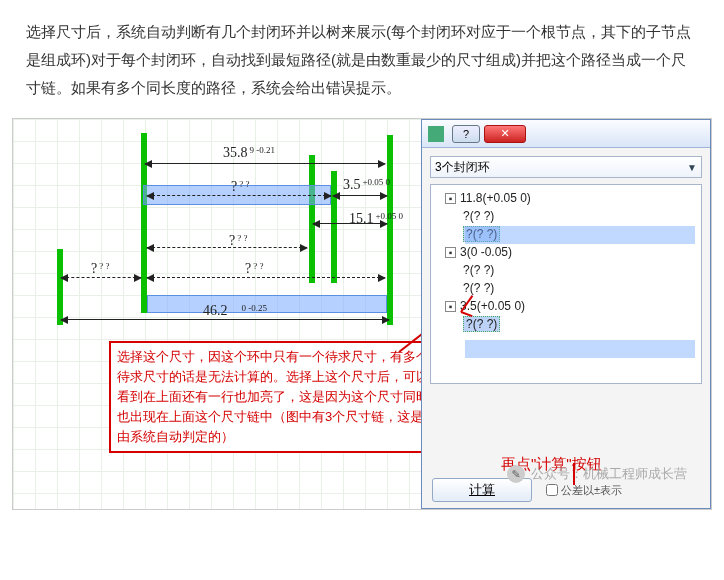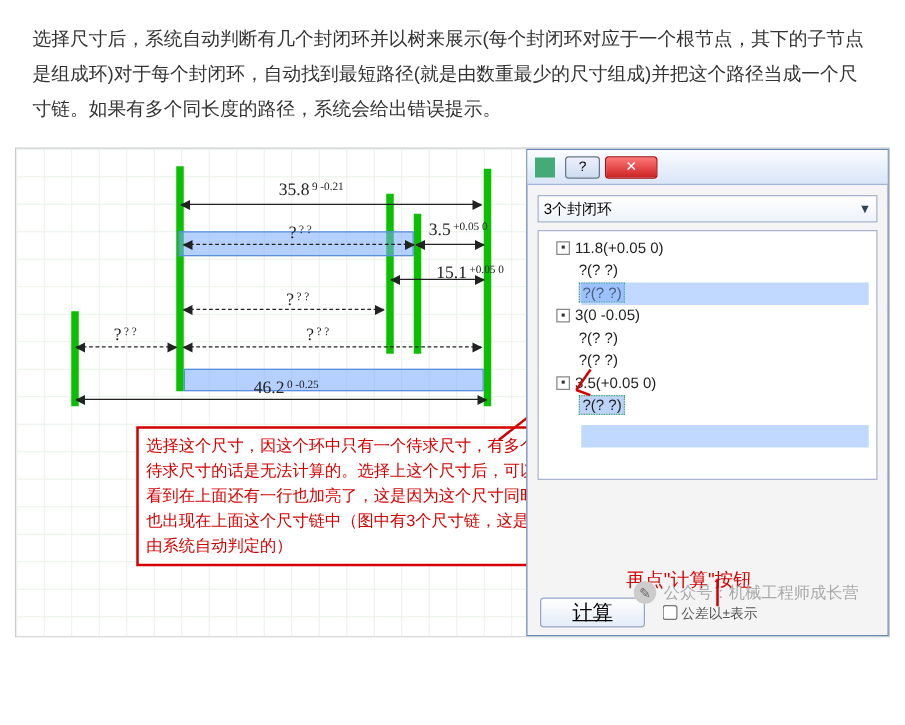--- a/index.html
+++ b/index.html
@@ -35,21 +35,21 @@
   .dropdown{width:100%;height:22px;border:1px solid #a7b6cd;background:linear-gradient(#fff,#eef3fb);display:flex;align-items:center;padding:0 4px;font-size:12px;justify-content:space-between;}
   .dropdown .chev{font-size:10px;color:#345;}
   .tree{border:1px solid #a7b6cd;background:#fff;margin-top:6px;height:200px;padding:4px 2px;font-size:12px;color:#222;overflow:hidden;position:relative;}
   .tn{display:flex;align-items:center;height:18px;white-space:nowrap;}
   .tn .tog{width:11px;height:11px;border:1px solid #888;margin-right:4px;font-size:10px;line-height:9px;text-align:center;color:#333;}
   .in1{padding-left:12px}.in2{padding-left:30px}
   .sel{background:#bcd3f7;border:1px dotted #4a6;display:inline-block;padding:0 2px;}
   .tree .hiline{position:absolute;left:34px;right:6px;height:18px;background:rgba(120,170,255,.45);}
   .hint{position:absolute;right:6px;bottom:88px;border:1px solid #caa85a;background:#ffffe1;padding:3px 6px;font-size:11px;color:#444;}
   .btnbar{position:absolute;left:0;right:0;bottom:6px;display:flex;align-items:center;padding:0 10px;gap:14px;}
-  .compute{width:84px;height:24px;border:1px solid #94a8c8;background:linear-gradient(#fff,#e3ecf8);font-size:16px;border-radius:3px;text-decoration:underline;}
+  .compute{width:100px;height:24px;border:1px solid #94a8c8;background:linear-gradient(#fff,#e3ecf8);font-size:13px;border-radius:3px;text-decoration:underline;}
   .chk{font-size:11px;color:#555;display:flex;align-items:center;gap:3px;}
   .chk input{width:12px;height:12px;}
   .watermark{position:absolute;right:24px;bottom:26px;font-size:13px;color:#aaa;display:flex;align-items:center;gap:6px;}
   .wm-badge{width:18px;height:18px;border-radius:50%;background:#ccc;display:flex;align-items:center;justify-content:center;font-size:11px;color:#666;}
 </style>
 </head>
 <body>
 
 <div class="intro">选择尺寸后，系统自动判断有几个封闭环并以树来展示(每个封闭环对应于一个根节点，其下的子节点是组成环)对于每个封闭环，自动找到最短路径(就是由数重最少的尺寸组成)并把这个路径当成一个尺寸链。如果有多个同长度的路径，系统会给出错误提示。</div>
 
@@ -88,21 +88,21 @@
 
     <div class="dim-dash" style="left:48px;top:158px;width:80px"></div>
     <div class="mark" style="left:78px;top:142px"><span>?</span><span style="display:inline-block;font-size:9px;line-height:8px;vertical-align:4px;margin-left:2px">?
 ?</span></div>
 
     <div class="dim-dash" style="left:134px;top:158px;width:238px"></div>
     <div class="mark" style="left:232px;top:142px"><span>?</span><span style="display:inline-block;font-size:9px;line-height:8px;vertical-align:4px;margin-left:2px">?
 ?</span></div>
 
     <div class="dim-solid" style="left:48px;top:200px;width:328px"></div>
-    <div class="mark" style="left:190px;top:184px"><span>46.2</span><span style="display:inline-block;font-size:9px;line-height:8px;vertical-align:4px;margin-left:2px">0
+    <div class="mark" style="left:190px;top:184px"><span>46.2</span><span style="display:inline-block;font-size:9px;line-height:8px;vertical-align:4px;margin-left:14px">0
 -0.25</span></div>
 
     <div class="callout" style="left:56px;top:222px;width:330px">选择这个尺寸，因这个环中只有一个待求尺寸，有多个待求尺寸的话是无法计算的。选择上这个尺寸后，可以看到在上面还有一行也加亮了，这是因为这个尺寸同时也出现在上面这个尺寸链中（图中有3个尺寸链，这是由系统自动判定的）</div>
     <div class="redline" style="left:386px;top:232px;width:66px;transform:rotate(-38deg)"></div>
   </div>
 
   <div class="panel">
     <div class="titlebar">
       <div class="icn"></div>
       <div class="tb-btn">?</div>

